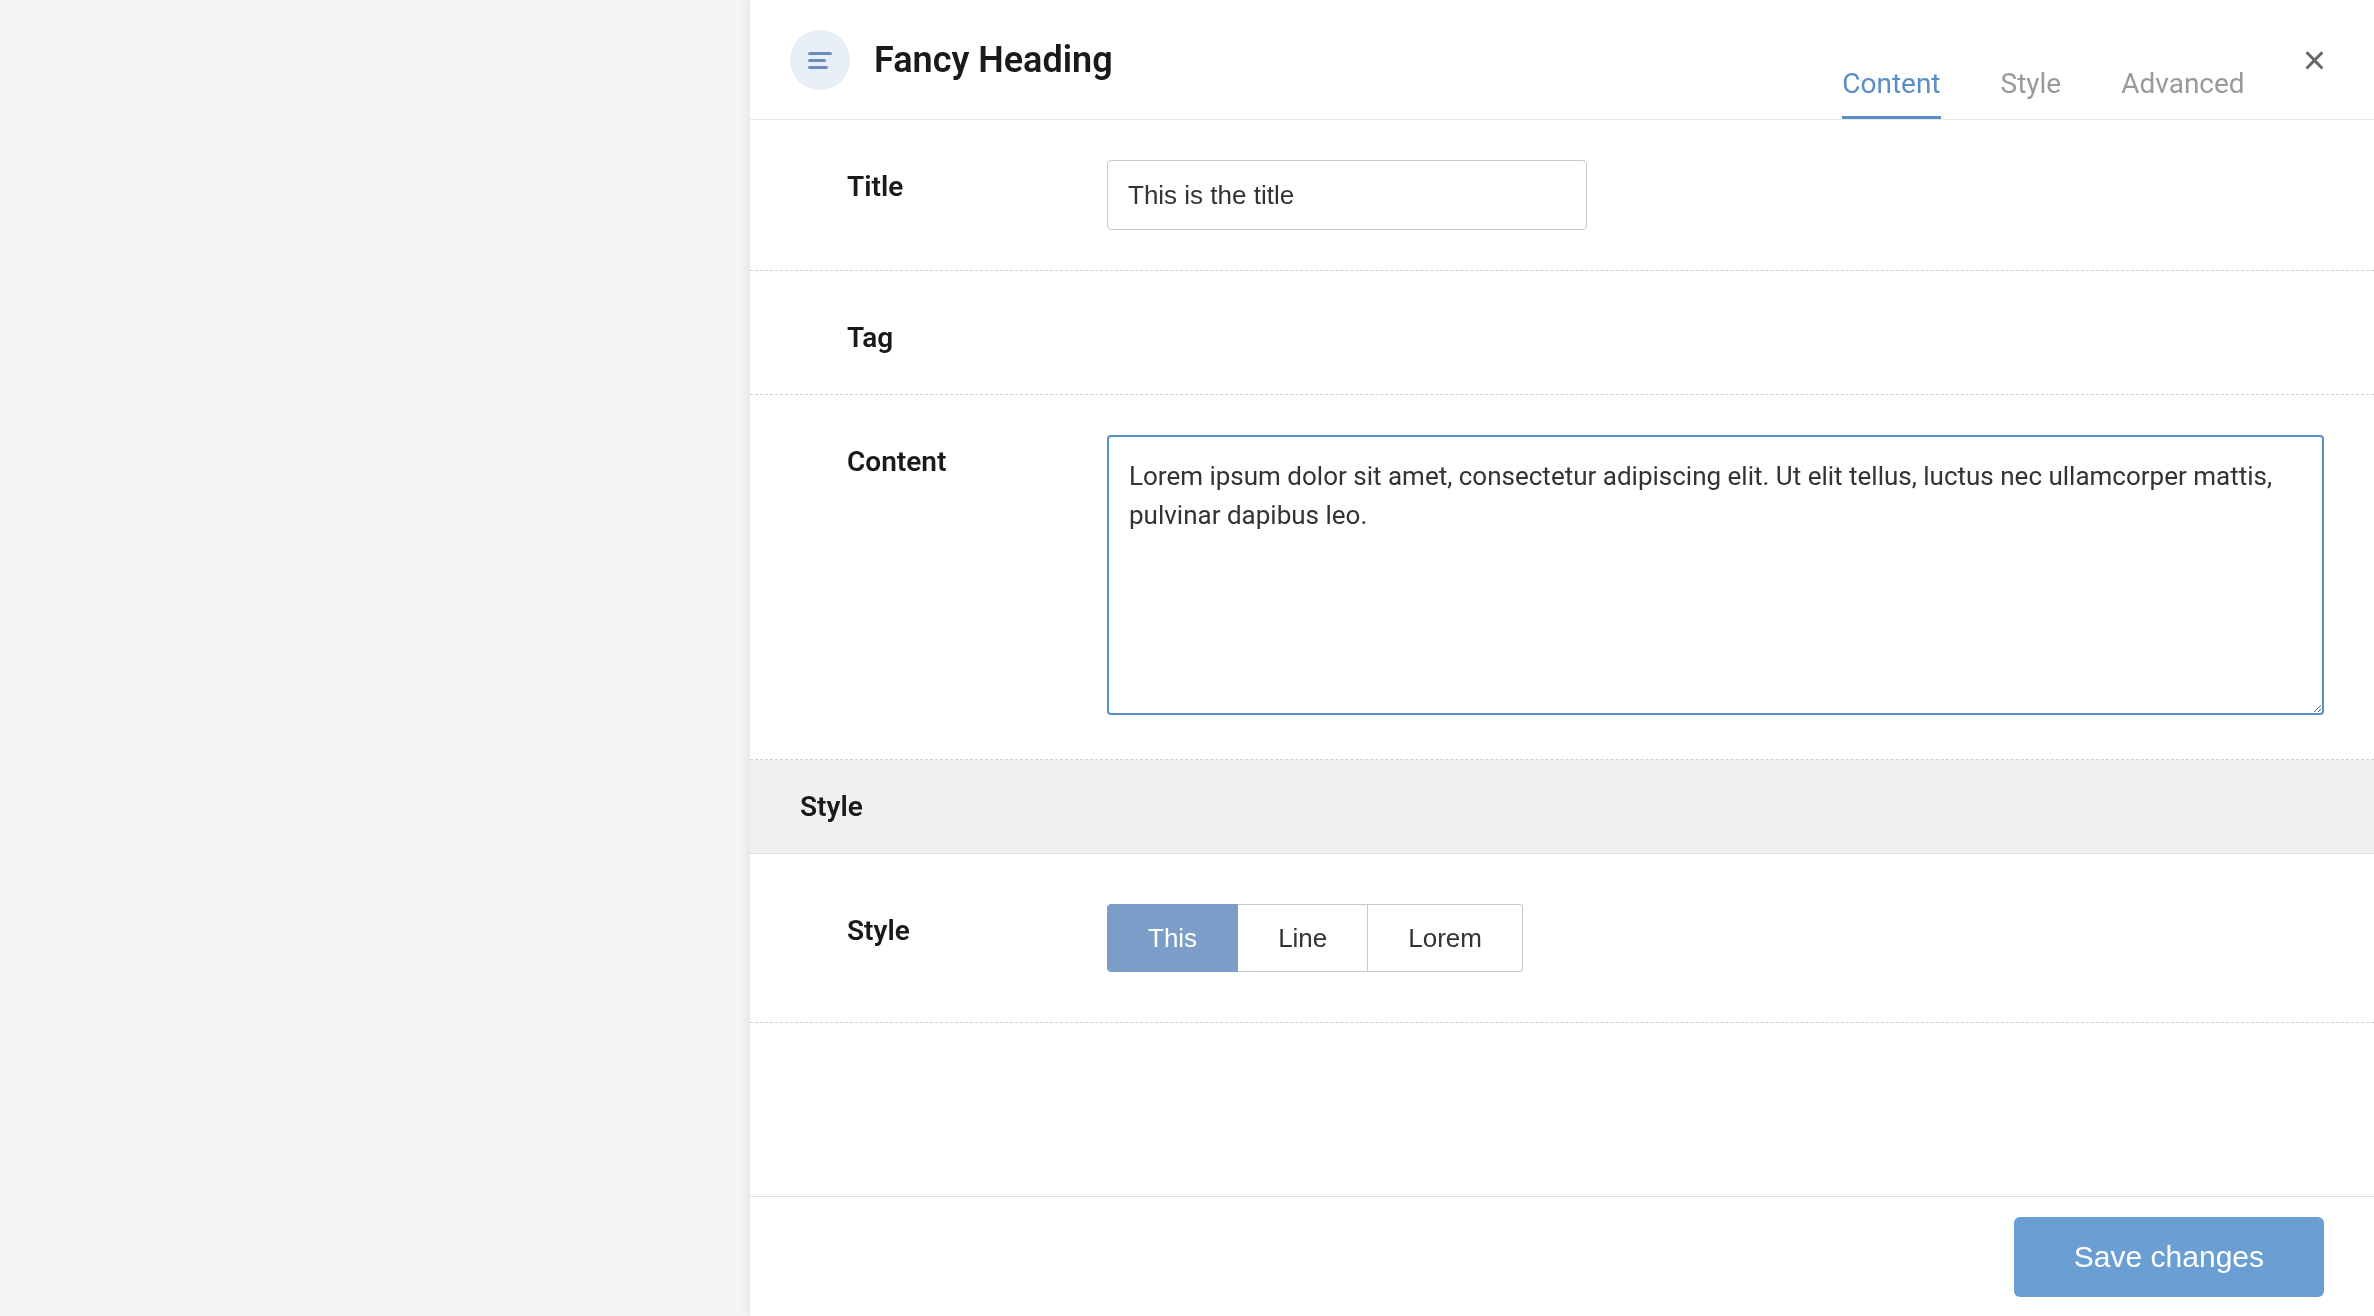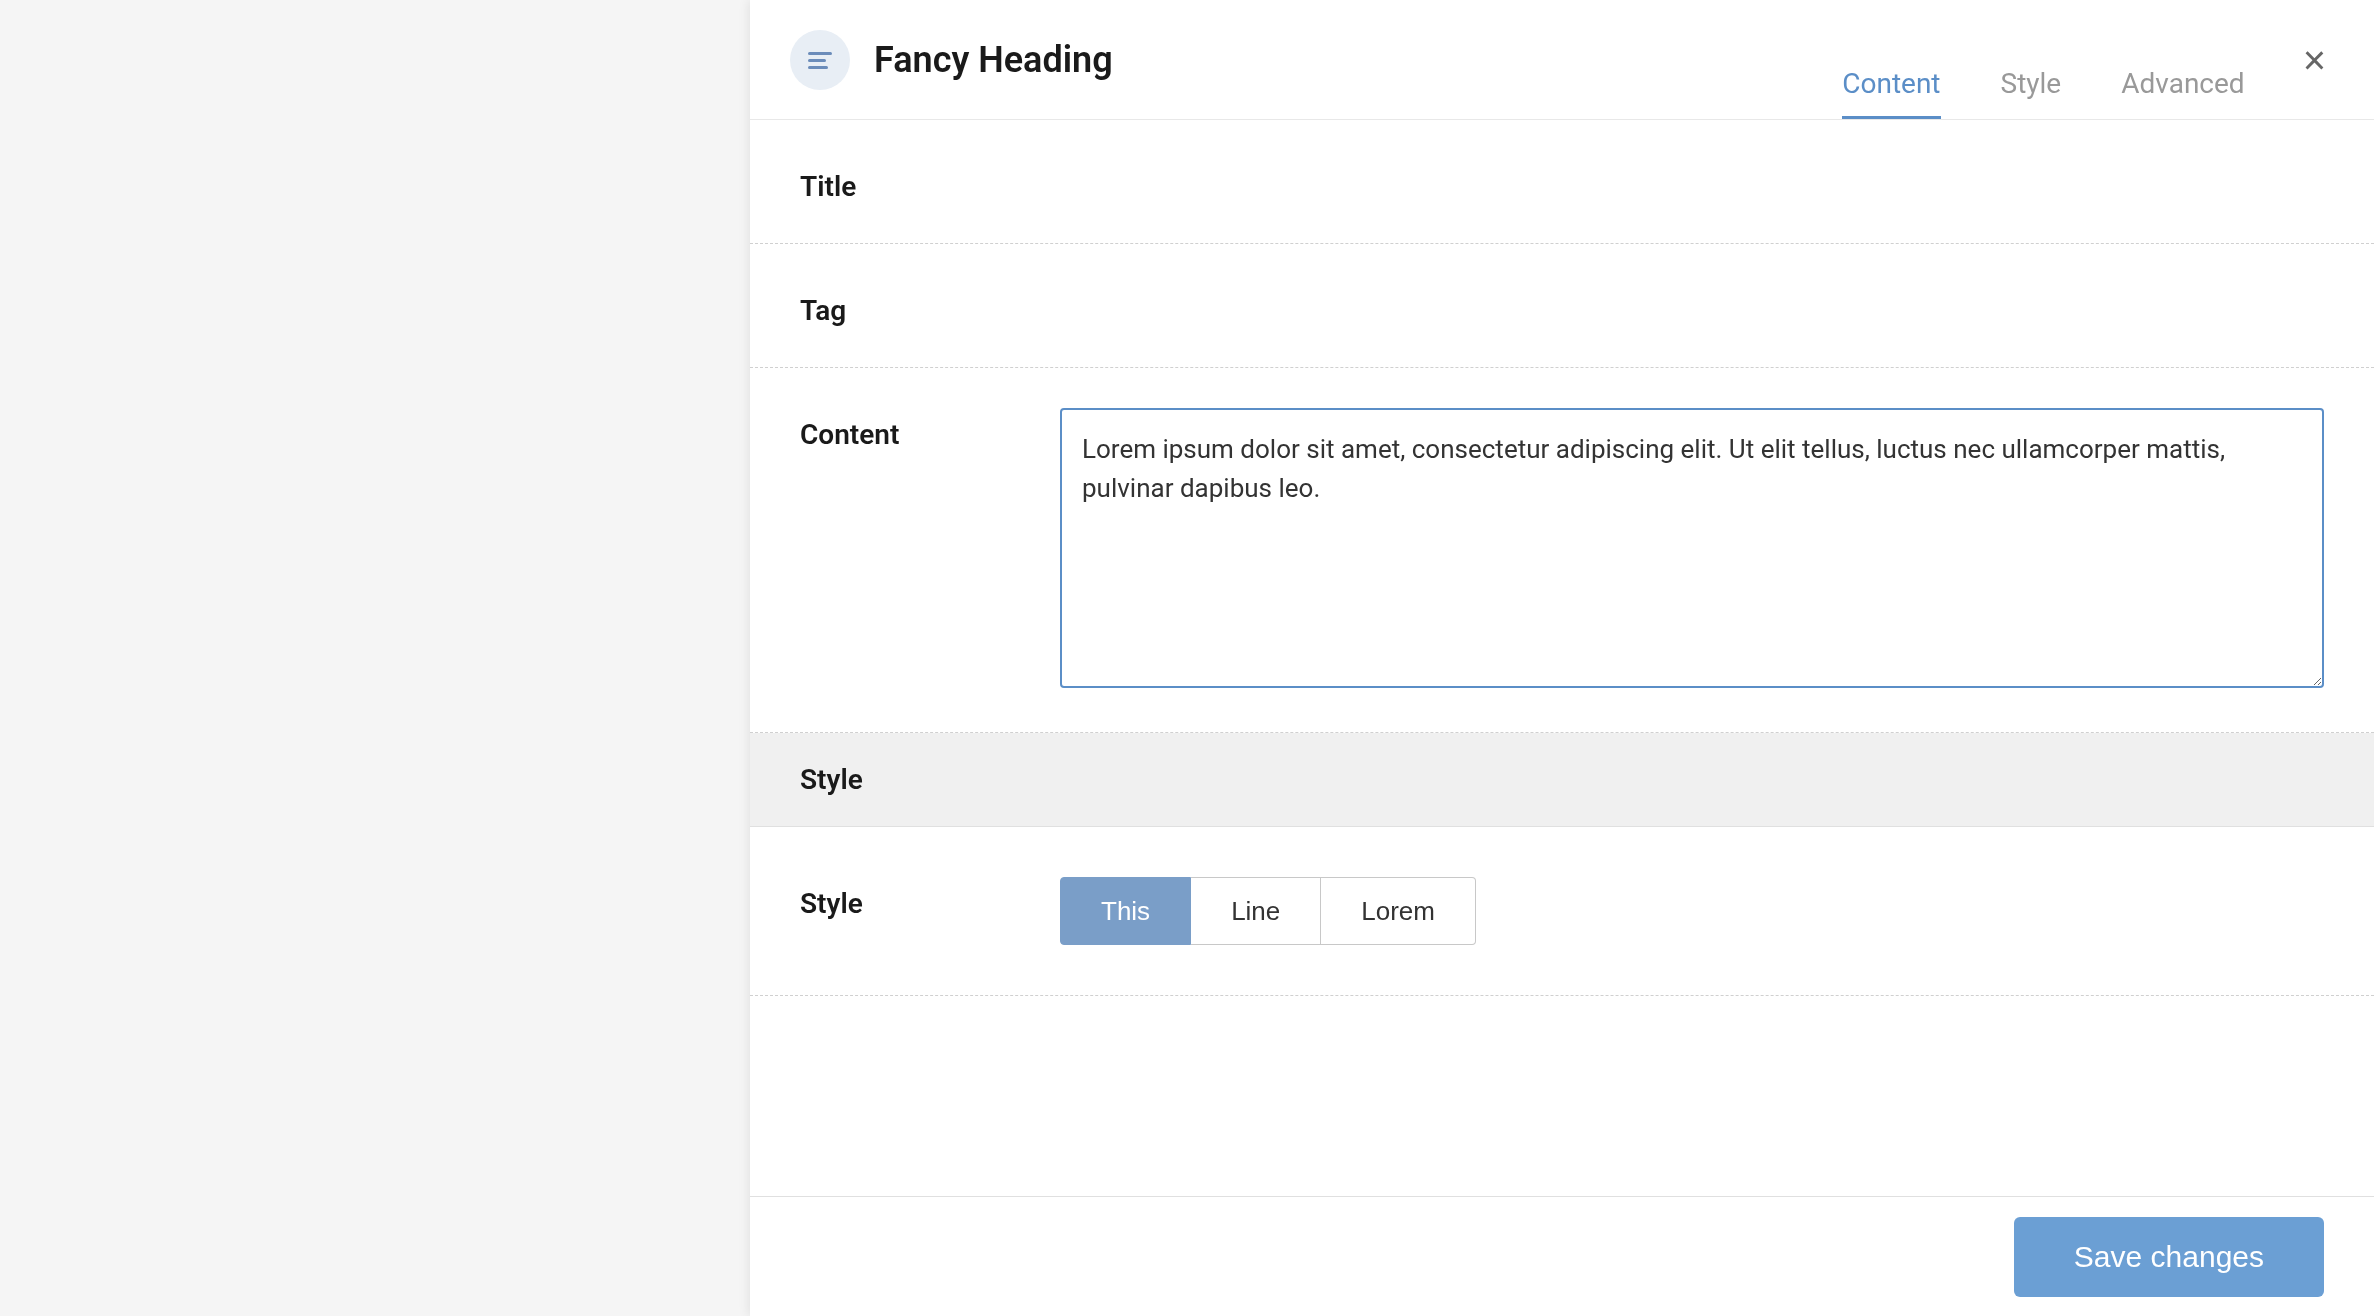--- a/index.html
+++ b/index.html
@@ -111,20 +111,21 @@
       background: #ffffff;
     }
 
     .field-label {
       width: 260px;
       font-size: 28px;
       font-weight: 600;
       color: #1a1a1a;
       padding-top: 10px;
       flex-shrink: 0;
+      margin-left: 47px;
     }
 
     .field-control {
       flex: 1;
     }
 
     .text-input {
       width: 480px;
       height: 70px;
       border: 1px solid #c8c8c8;
@@ -254,20 +255,23 @@
       <a class="header-tab">Advanced</a>
     </nav>
 
     <button class="close-btn">×</button>
   </div>
 
   <div class="panel-body">
 
     <div class="field-row">
       <label class="field-label">Title</label>
+      <div class="field-control">
+        <input class="text-input" type="text" value="This is the title" style="">
+      </div>
     </div>
 
     <div class="field-row">
       <label class="field-label">Tag</label>
       <div class="field-control">
       </div>
     </div>
 
     <div class="field-row">
       <label class="field-label">Content</label>

